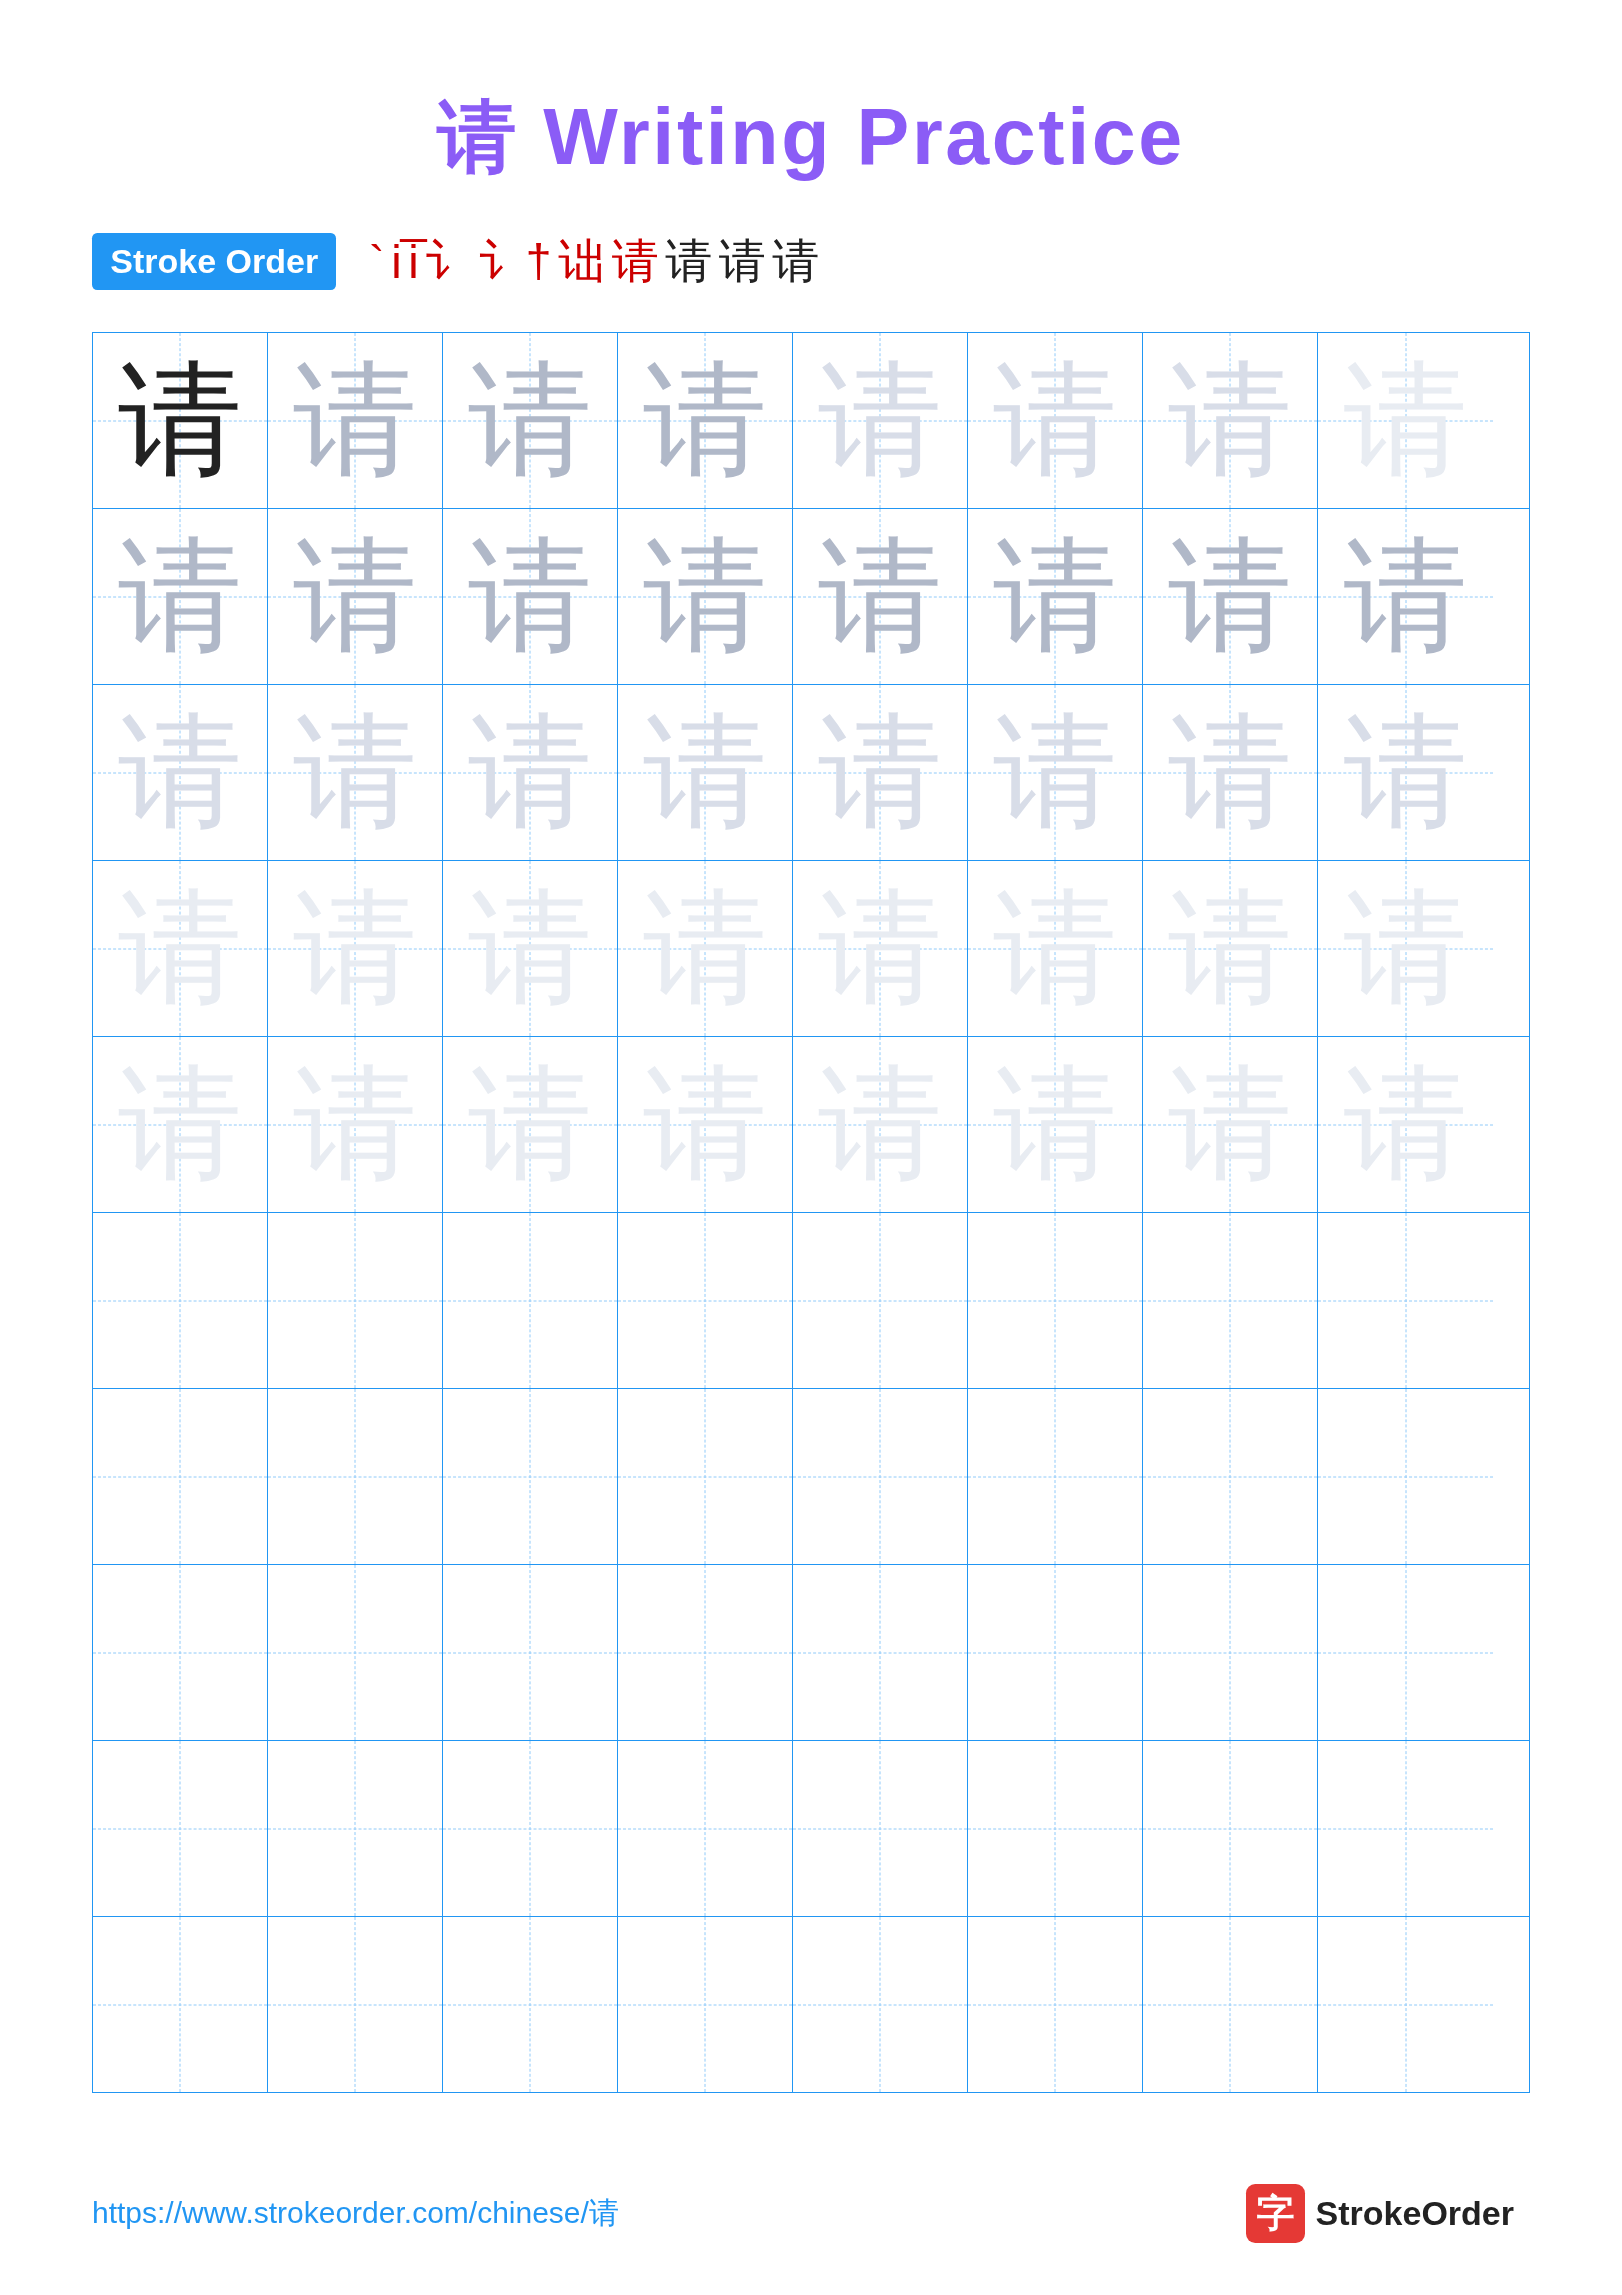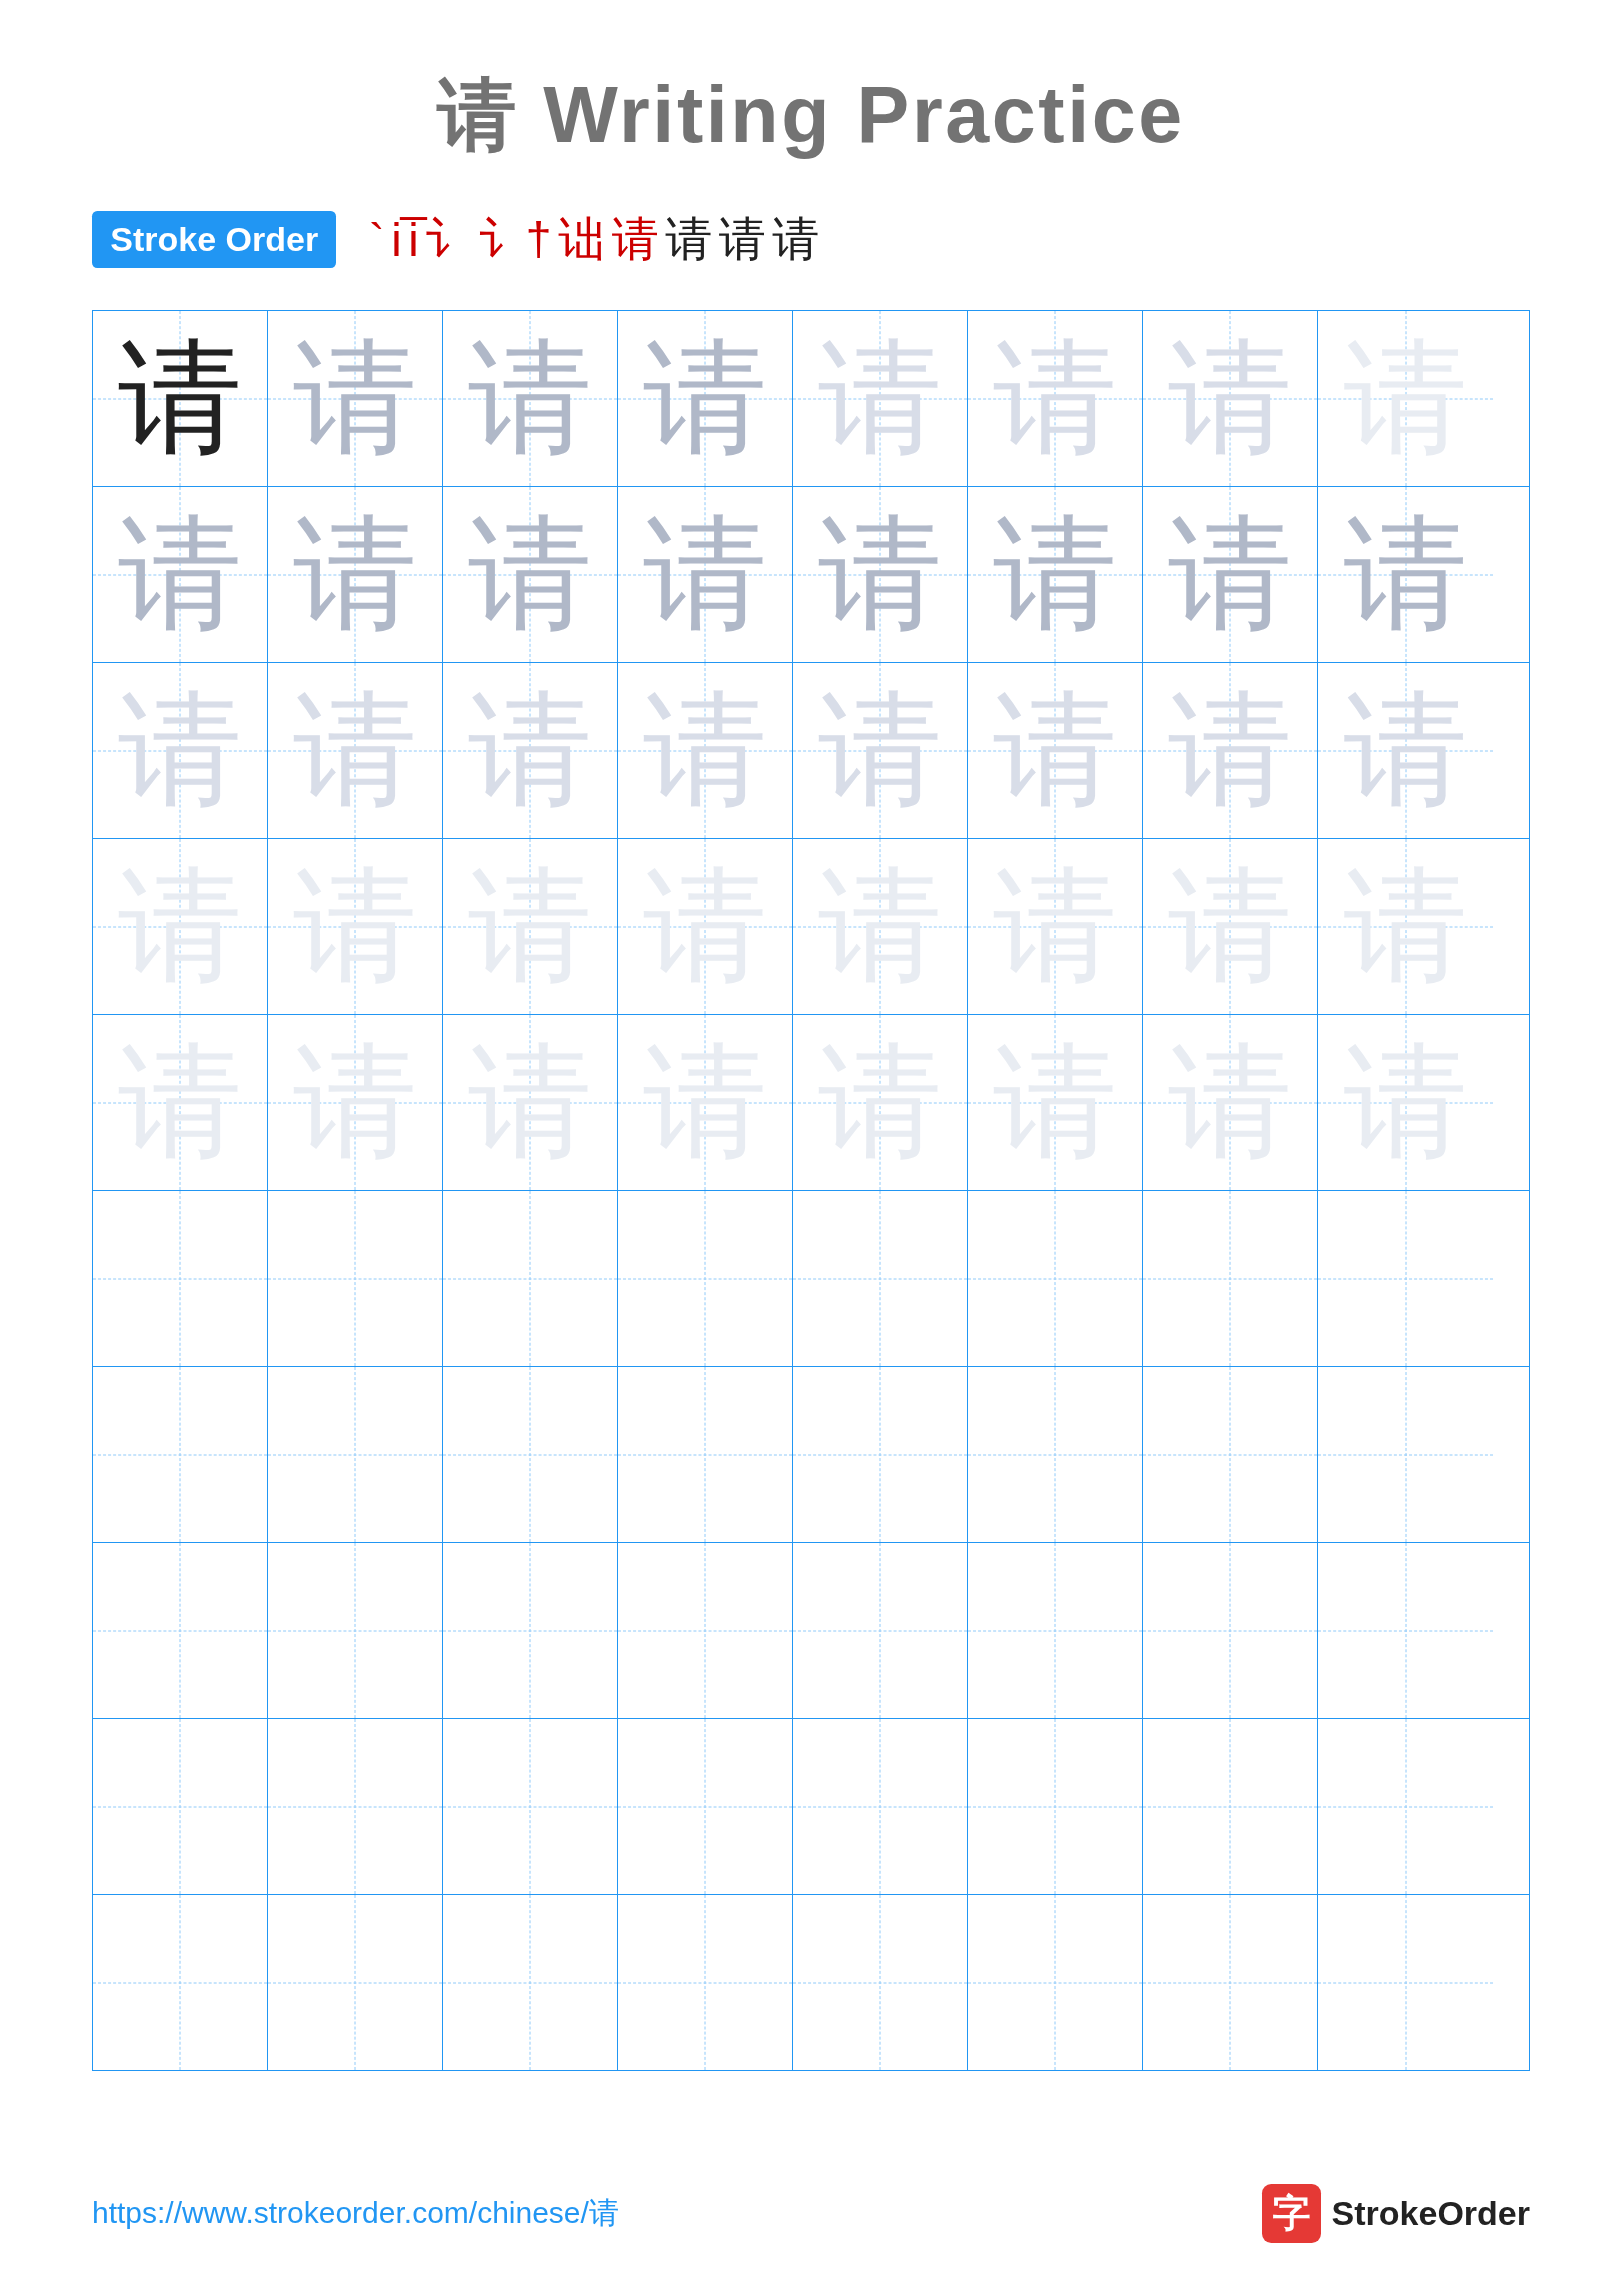--- a/index.html
+++ b/index.html
@@ -8,24 +8,24 @@
       width: 1622px;
       height: 2295px;
       background: #ffffff;
       font-family: Arial, sans-serif;
       position: relative;
       overflow: hidden;
     }
 
     .page-title {
       text-align: center;
-      padding-top: 63px;
+      padding-top: 85px;
       font-size: 79px;
       font-weight: bold;
-      color: #737373;
+      color: #8b5cf6;
       letter-spacing: 2.6px;
     }
 
     .stroke-order-row {
       display: flex;
       align-items: center;
       padding: 39px 92px 26px 92px;
       gap: 13px;
     }
 
@@ -132,21 +132,21 @@
 
     .char-very-light {
       color: #e8ecf2;
     }
 
     
     .footer {
       position: absolute;
       bottom: 52px;
       left: 0;
-      right: 0;
+      right: 16px;
       display: flex;
       align-items: center;
       justify-content: space-between;
       padding: 0 92px;
     }
 
     .footer-url {
       font-size: 30px;
       color: #2196F3;
       text-decoration: none;

